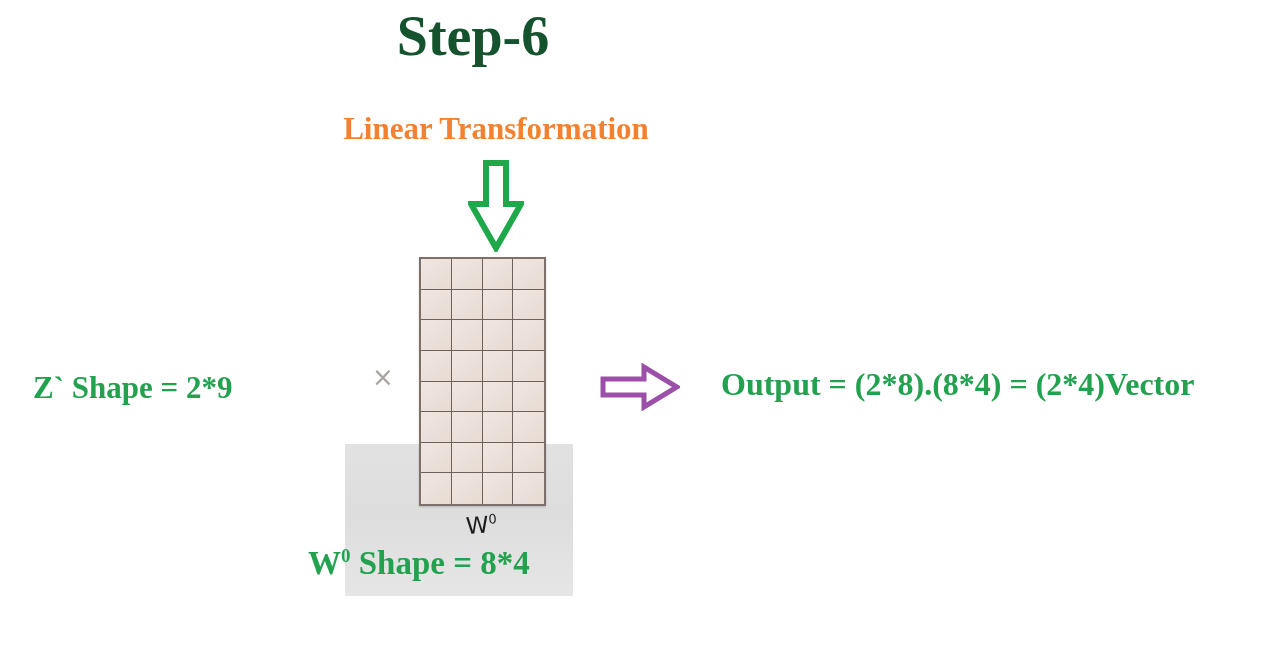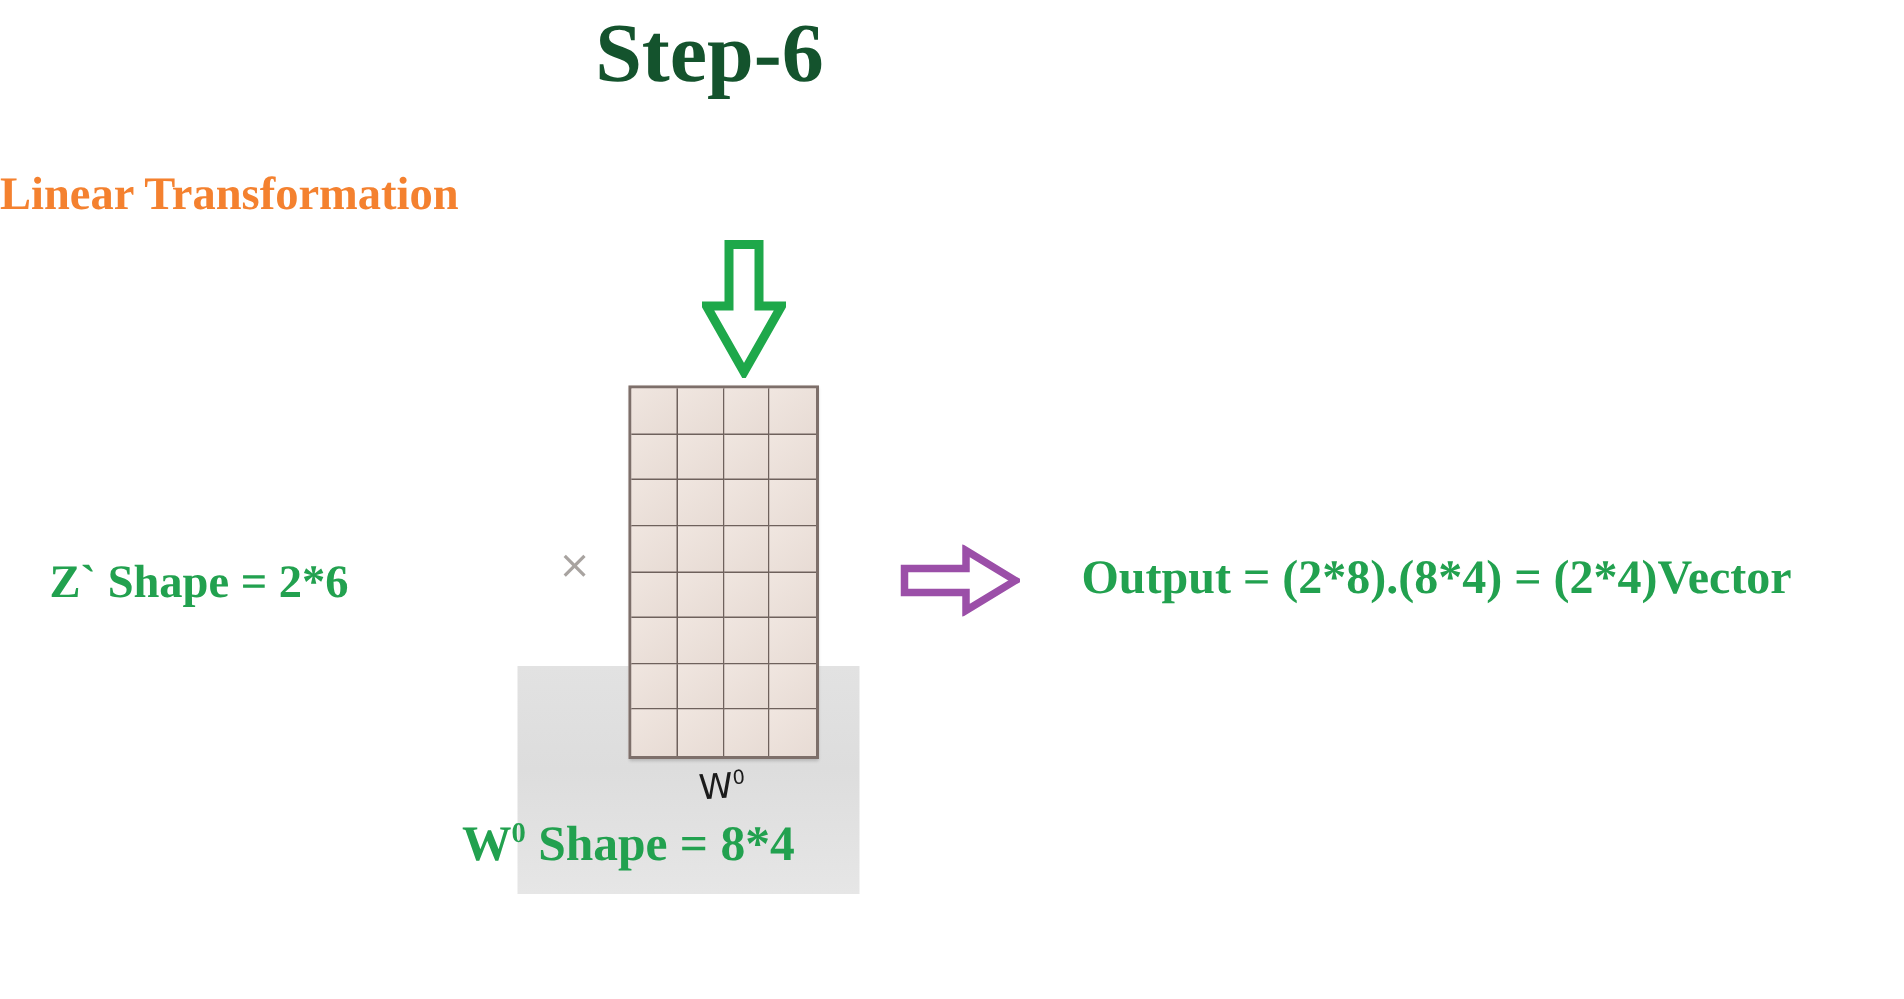--- a/index.html
+++ b/index.html
@@ -28,21 +28,21 @@
     font-size: 56px;
     letter-spacing: 0px;
     line-height: 1.1;
     white-space: nowrap;
   }
   #linear-transformation-title {
     position: absolute;
     left: 0;
     top: 110px;
     width: 992px;
-    text-align: left;
+    text-align: center;
     color: #f4812f;
     font-family: "Liberation Serif", serif;
     font-weight: bold;
     font-size: 31px;
     line-height: 1.2;
     white-space: nowrap;
   }
 
   
   #down-arrow {
@@ -214,21 +214,21 @@
   <div class="matrix-cell last-row"></div>
   <div class="matrix-cell last-col last-row"></div>
 </div>
 
 <div id="w0-handwritten">
   <span>W</span><sup>0</sup>
 </div>
 
 <div id="multiply-sign">×</div>
 
-<div id="z-shape-label" class="green-label">Z` Shape = 2*6</div>
+<div id="z-shape-label" class="green-label">Z` Shape = 2*9</div>
 
 <div id="w0-shape-label" class="green-label">
   <span>W</span><sup>0</sup>&nbsp;<span>Shape = 8*4</span>
 </div>
 
 <div id="right-arrow">
   <svg width="80" height="48" viewBox="0 0 80 48" xmlns="http://www.w3.org/2000/svg">
     <polygon points="3,16 44,16 44,4 77,24 44,44 44,32 3,32" fill="none" stroke="#9b4fa8" stroke-width="5" stroke-linejoin="miter"></polygon>
   </svg>
 </div>

